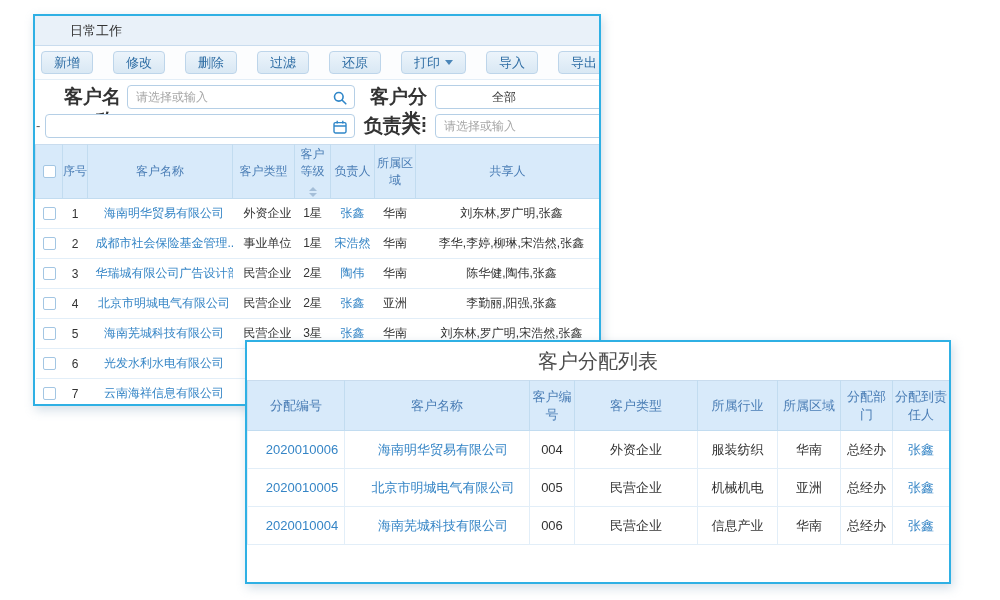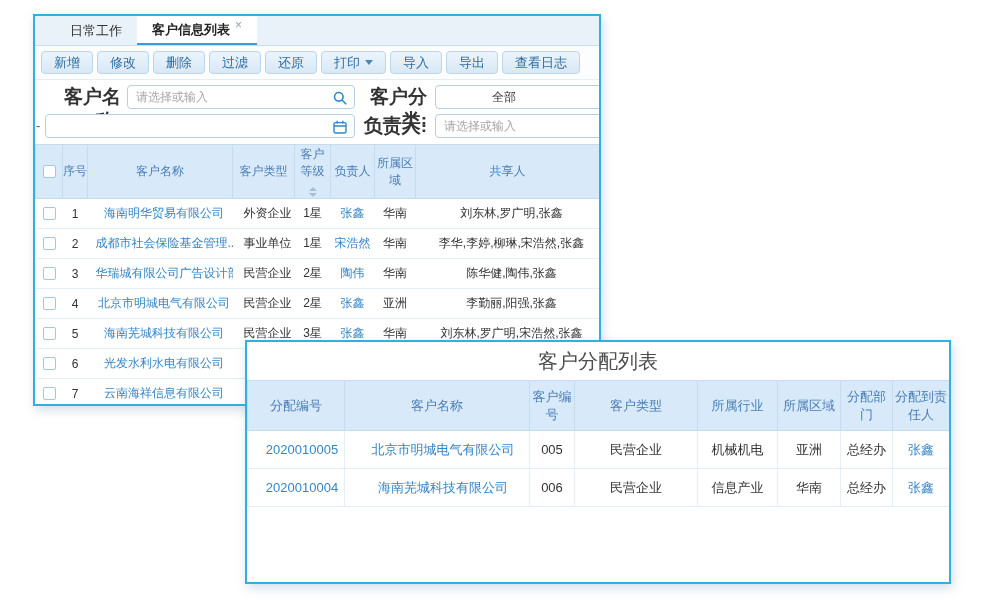--- a/index.html
+++ b/index.html
@@ -15,21 +15,21 @@
   .tabbar { height:30px; background:#e9f1f9; border-bottom:1px solid #c9dcee;
     display:flex; align-items:stretch; padding-left:20px; }
   .tab { display:flex; align-items:center; padding:0 15px; font-size:13px; color:#333;
     cursor:default; }
   .tab.active { background:#fff; font-weight:bold; color:#222;
     border-bottom:2px solid #3f9bd8; position:relative; }
   .tab .close { font-weight:normal; color:#8aa4bb; font-size:12px; margin-left:5px;
     position:relative; top:-5px; }
 
   
-  .toolbar { height:34px; display:flex; align-items:center; gap:4px; padding:0 6px;
+  .toolbar { height:34px; display:flex; align-items:center; gap:20px; padding:0 6px;
     background:#fcfdfe; border-bottom:1px solid #e3eef7; }
   .btn { background:linear-gradient(#ecf4fb,#d9e8f4); border:1px solid #bdd5ea;
     border-radius:4px; color:#2e6da4; font-size:13px; height:23px; padding:0 12px;
     display:flex; align-items:center; gap:5px; cursor:pointer; white-space:nowrap; }
   .caret-down { width:0; height:0; border-left:4px solid transparent;
     border-right:4px solid transparent; border-top:5px solid #4b86b9; }
 
   
   .filters { position:relative; height:64px; background:#fff; }
   .flabel { position:absolute; height:24px; line-height:24px; font-size:19px;
@@ -72,24 +72,20 @@
   .p2title { height:38px; line-height:38px; text-align:center; font-size:20px;
     font-weight:normal; color:#4d4d4d; }
 </style>
 </head>
 <body>
 
 <div class="panel" id="panel1">
 
   <div class="tabbar">
     <div class="tab">日常工作</div>
-    <div class="tab active">
-      <span>客户信息列表</span>
-      <span class="close">×</span>
-    </div>
   </div>
 
   <div class="toolbar">
     <div class="btn">新增</div>
     <div class="btn">修改</div>
     <div class="btn">删除</div>
     <div class="btn">过滤</div>
     <div class="btn">还原</div>
     <div class="btn">
       <span>打印</span>
@@ -274,20 +270,30 @@
         <th>客户编号</th>
         <th>客户类型</th>
         <th>所属行业</th>
         <th>所属区域</th>
         <th>分配部门</th>
         <th>分配到责任人</th>
       </tr>
     </thead>
     <tbody>
       <tr>
+        <td class="left pad12 link">2020010006</td>
+        <td class="left pad12 link">海南明华贸易有限公司</td>
+        <td>004</td>
+        <td>外资企业</td>
+        <td>服装纺织</td>
+        <td>华南</td>
+        <td>总经办</td>
+        <td class="link">张鑫</td>
+      </tr>
+      <tr>
         <td class="left pad12 link">2020010005</td>
         <td class="left pad12 link">北京市明城电气有限公司</td>
         <td>005</td>
         <td>民营企业</td>
         <td>机械机电</td>
         <td>亚洲</td>
         <td>总经办</td>
         <td class="link">张鑫</td>
       </tr>
       <tr>

